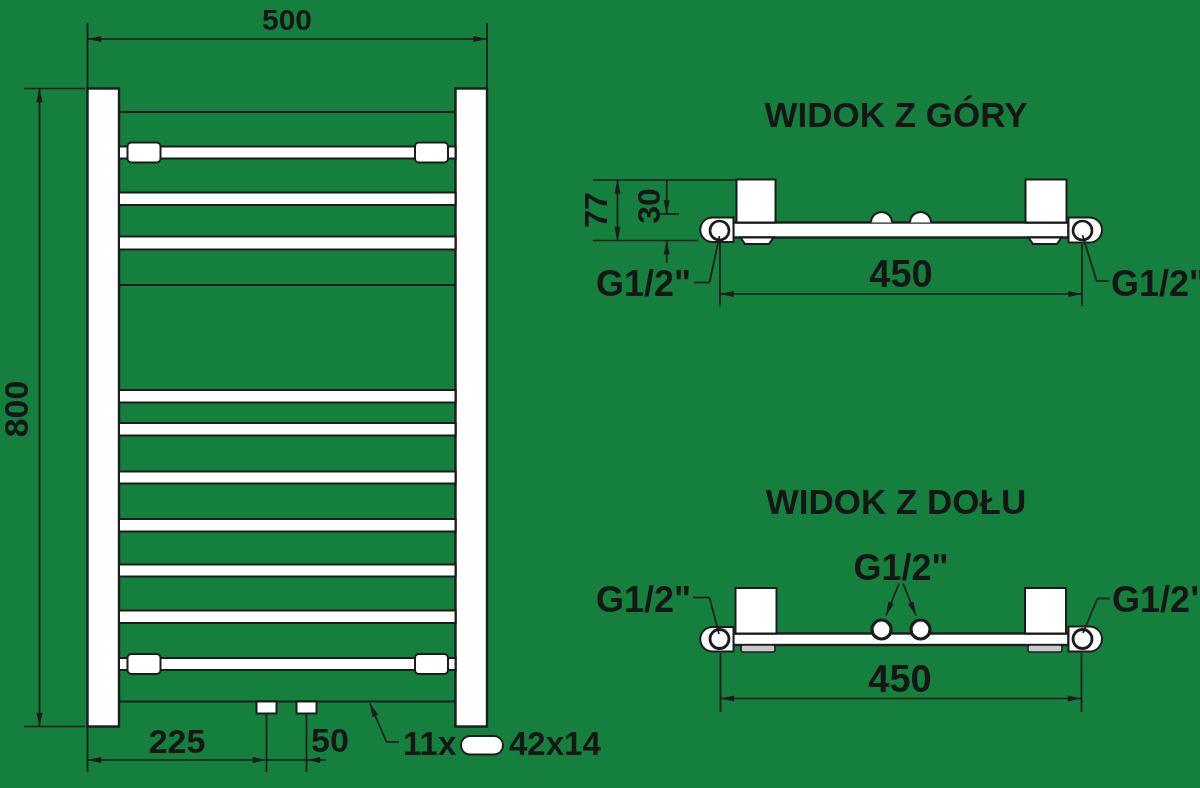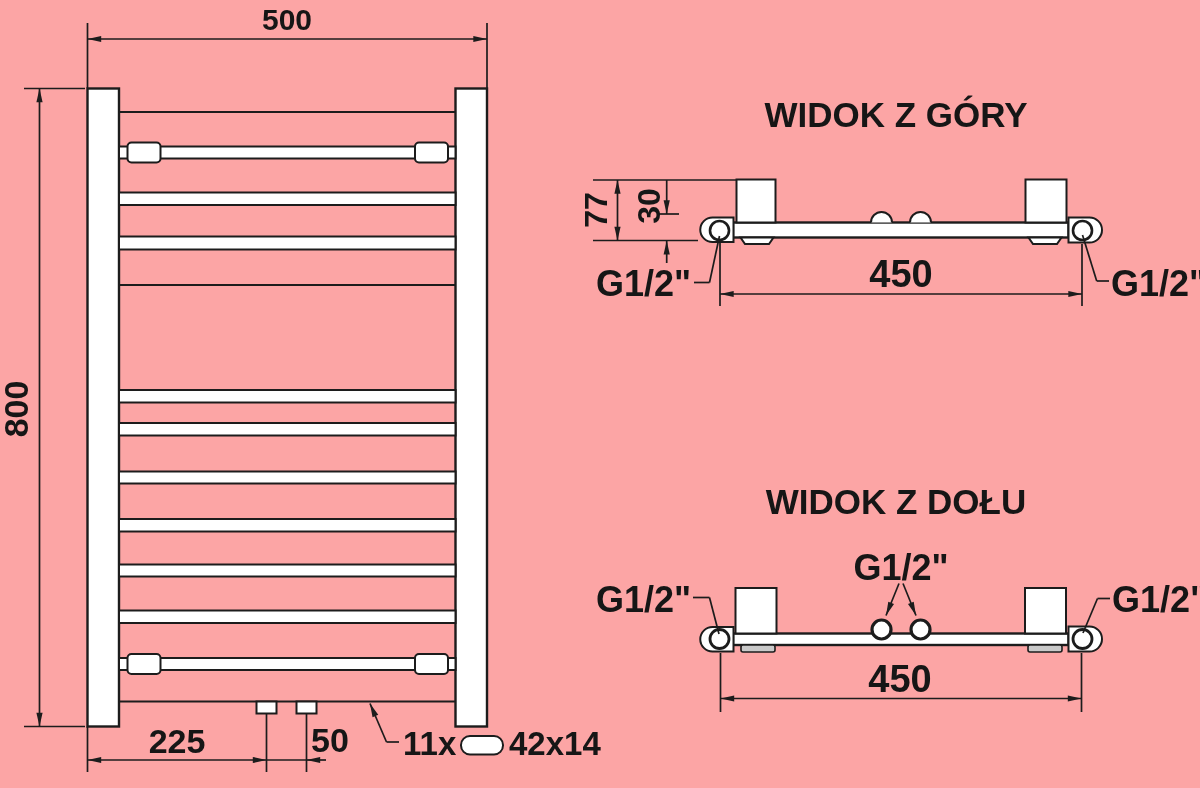--- a/index.html
+++ b/index.html
@@ -1,16 +1,16 @@
 <!DOCTYPE html>
 <html><head>
 <meta charset="utf-8">
 <style>
   html,body{margin:0;padding:0;background:#ffffff;}
-  .canvas{position:relative;width:1200px;height:788px;background:#fca5a5;overflow:hidden;}
+  .canvas{position:relative;width:1200px;height:788px;background:#15803d;overflow:hidden;}
   svg{display:block;}
   .ln{stroke:#1c1c1c;stroke-width:2;fill:none;}
   .thick{stroke:#1c1c1c;stroke-width:2.4;fill:#ffffff;}
   .dim{stroke:#1c1c1c;stroke-width:1.7;fill:none;}
   .white{fill:#ffffff;}
   text{font-family:"Liberation Sans",sans-serif;font-weight:700;fill:#161616;}
   .t30{font-size:30px;}
   .t32{font-size:32px;}
   .t33{font-size:33px;}
   .t34{font-size:34px;}

